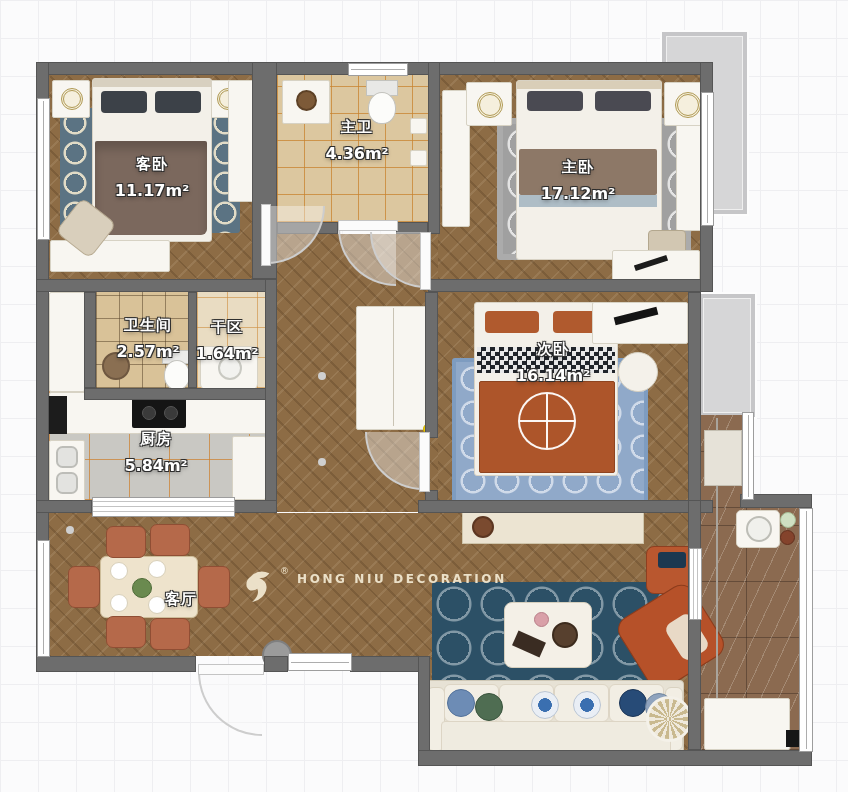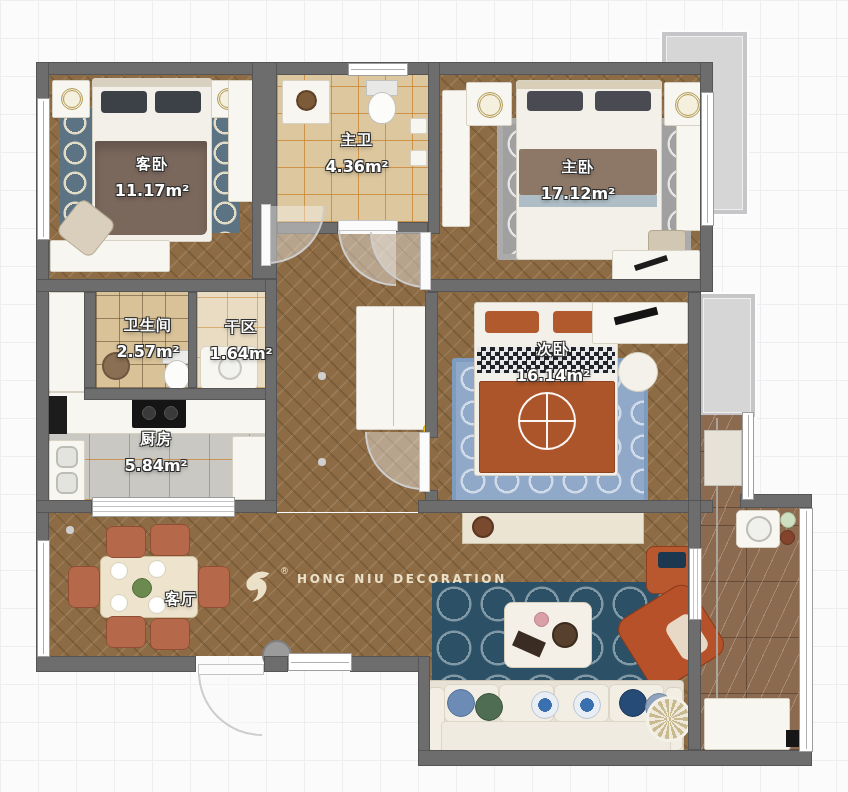--- a/index.html
+++ b/index.html
@@ -273,33 +273,33 @@
   <div class="door-leaf" style="left:420px;top:232px;width:9px;height:56px;"></div>
   <div class="door bl" style="left:365px;top:432px;width:56px;height:56px;"></div>
   <div class="door-leaf" style="left:419px;top:432px;width:9px;height:58px;"></div>
   <div class="door bl" style="left:198px;top:672px;width:62px;height:62px;"></div>
   <div class="door-leaf" style="left:198px;top:664px;width:64px;height:9px;"></div>
 
   <div class="label" style="left:152px;top:155px;">
     <span class="room-name">客卧</span>
     <span class="room-area">11.17m²</span>
   </div>
-  <div class="label" style="left:357px;top:118px;margin-top:13px;">
+  <div class="label" style="left:357px;top:118px;">
     <span class="room-name">主卫</span>
     <span class="room-area">4.36m²</span>
   </div>
   <div class="label" style="left:578px;top:158px;">
     <span class="room-name">主卧</span>
     <span class="room-area">17.12m²</span>
   </div>
   <div class="label" style="left:148px;top:316px;">
     <span class="room-name">卫生间</span>
     <span class="room-area">2.57m²</span>
   </div>
-  <div class="label" style="left:241px;top:318px;text-align:center;">
+  <div class="label" style="left:227px;top:318px;text-align:center;">
     <span class="room-name">干区</span>
     <span class="room-area">1.64m²</span>
   </div>
   <div class="label" style="left:553px;top:340px;">
     <span class="room-name">次卧</span>
     <span class="room-area">16.14m²</span>
   </div>
   <div class="label" style="left:156px;top:430px;">
     <span class="room-name">厨房</span>
     <span class="room-area">5.84m²</span>

